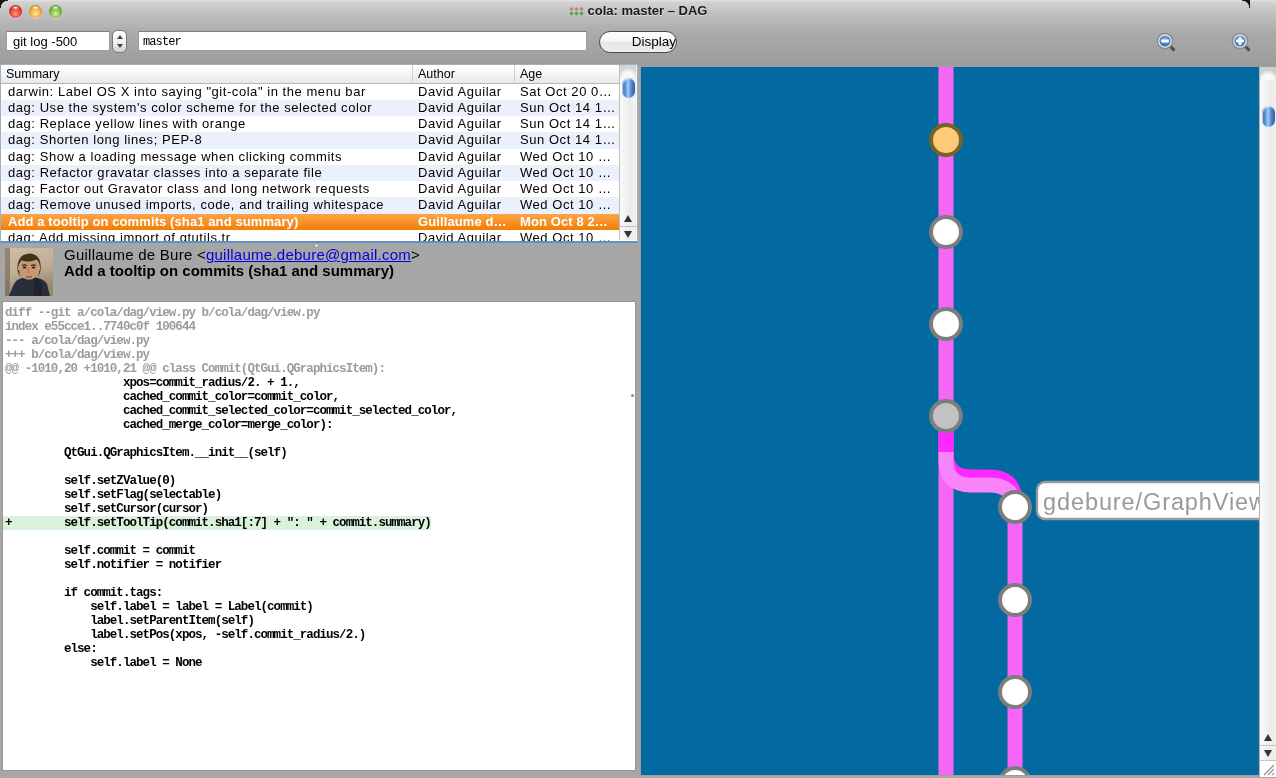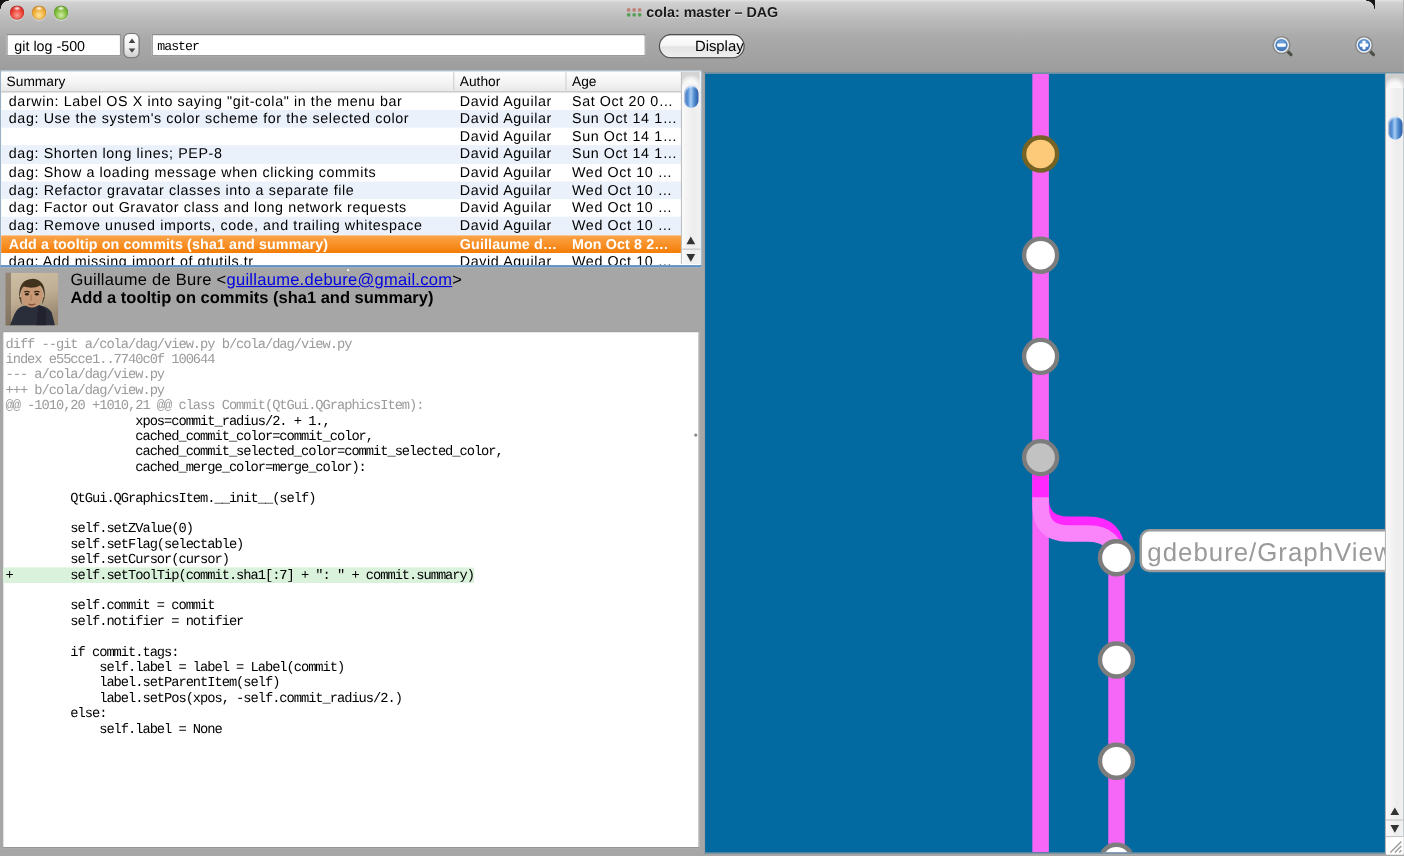--- a/index.html
+++ b/index.html
@@ -33,21 +33,21 @@
 .sel{background:linear-gradient(#fba44a,#f47d05);color:#fff;font-weight:bold;letter-spacing:.1px;}
 
 #tsb{position:absolute;left:618px;top:0;width:17px;height:175px;background:linear-gradient(90deg,#fafafa,#ececec 60%,#f2f2f2);border-left:1px solid #c0c0c0;}
 
 #avatar{position:absolute;left:5px;top:248px;width:48px;height:48px;}
 #dtext{position:absolute;left:64px;top:247px;font-size:15px;line-height:16.3px;color:#000;}
 #dtext div:nth-child(1){letter-spacing:.25px;}
 #dtext div:nth-child(3){letter-spacing:-.18px;}
 #dtext a{color:#0000e0;text-decoration:underline;}
 
-#diff{position:absolute;left:2px;top:301px;width:634px;height:470px;background:#fff;border:1px solid #969696;box-sizing:border-box;overflow:hidden;}
+#diff{position:absolute;left:2px;top:301px;width:634px;height:470px;background:#fff;border:1px solid #969696;box-sizing:border-box;overflow:hidden;font-weight:bold;}
 #diff pre{margin:0;padding:4px 0 0 2px;font-family:"Liberation Mono",monospace;font-size:12.5px;line-height:14px;letter-spacing:-0.95px;color:#000;}
 #diff .g{color:#9b9b9b;}
 #diff .add{background:#daf2dc;box-shadow:-4px 0 0 #daf2dc;}
 
 #rpanel{position:absolute;left:640px;top:66px;width:636px;height:710px;background:#0369a1;border:1px solid #9e9e9e;box-sizing:border-box;overflow:hidden;}
 #rsb{position:absolute;left:1259px;top:67px;width:17px;height:709px;background:linear-gradient(90deg,#fafafa,#ececec 60%,#f2f2f2);border-left:1px solid #b5b5b5;}
 .thumb{position:absolute;border-radius:7px;background:linear-gradient(90deg,#3668b0 0%,#5e98dc 28%,#a6cdf2 46%,#4e88cc 72%,#2c5ca6 100%);box-shadow:inset 1px 1px 1px rgba(255,255,255,.65);}
 .arrbtn{position:absolute;width:0;height:0;}
 .dot{position:absolute;width:3px;height:3px;border-radius:50%;background:#8a8a8a;}
 </style>
@@ -105,20 +105,21 @@
         <span class="c1">darwin: Label OS X into saying "git-cola" in the menu bar</span>
         <span class="c2">David Aguilar</span>
         <span class="c3">Sat Oct 20 0…</span>
       </div>
   <div class="trow alt" style="top:34.75px;">
         <span class="c1">dag: Use the system's color scheme for the selected color</span>
         <span class="c2">David Aguilar</span>
         <span class="c3">Sun Oct 14 1…</span>
       </div>
   <div class="trow" style="top:51px;">
+        <span class="c1">dag: Replace yellow lines with orange</span>
         <span class="c2">David Aguilar</span>
         <span class="c3">Sun Oct 14 1…</span>
       </div>
   <div class="trow alt" style="top:67.25px;">
         <span class="c1">dag: Shorten long lines; PEP-8</span>
         <span class="c2">David Aguilar</span>
         <span class="c3">Sun Oct 14 1…</span>
       </div>
   <div class="trow" style="top:83.5px;">
         <span class="c1">dag: Show a loading message when clicking commits</span>

